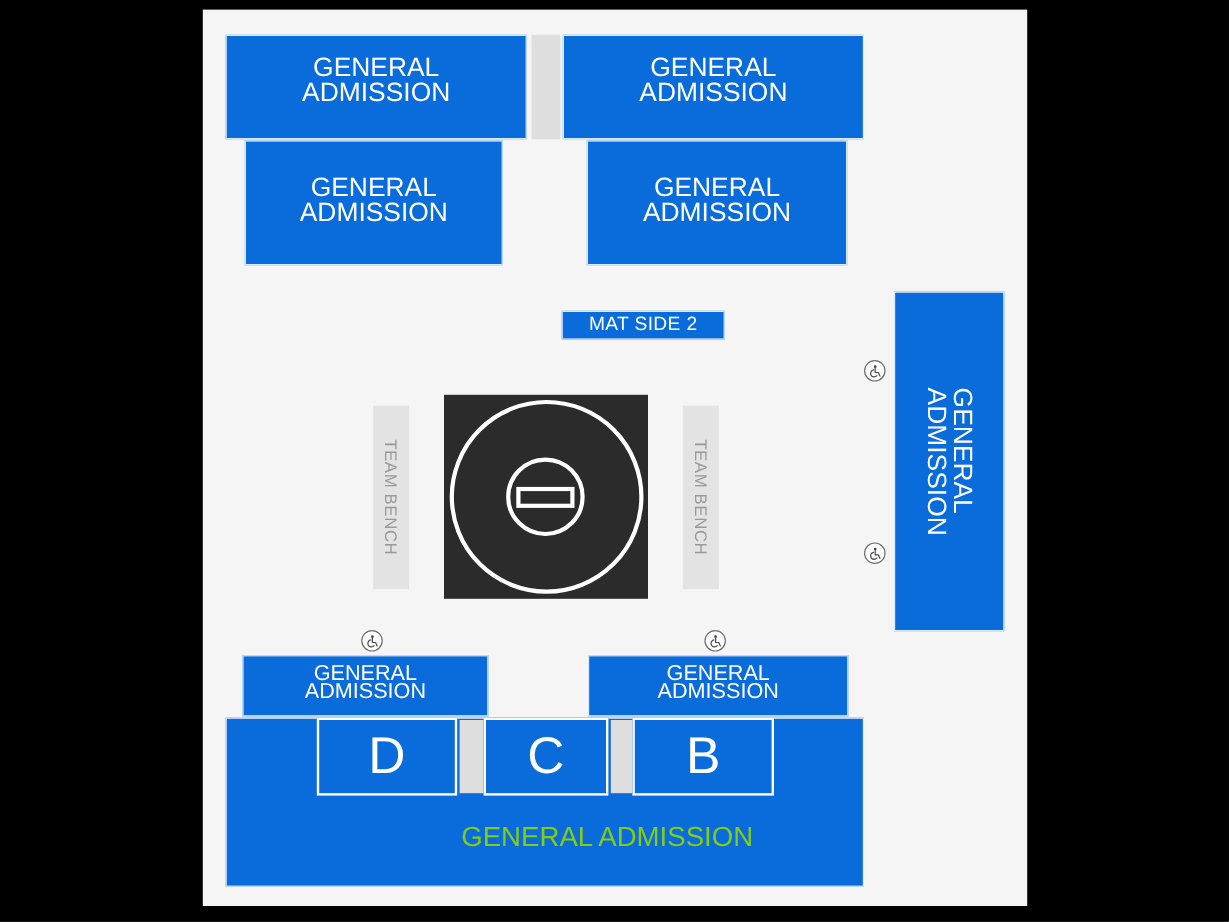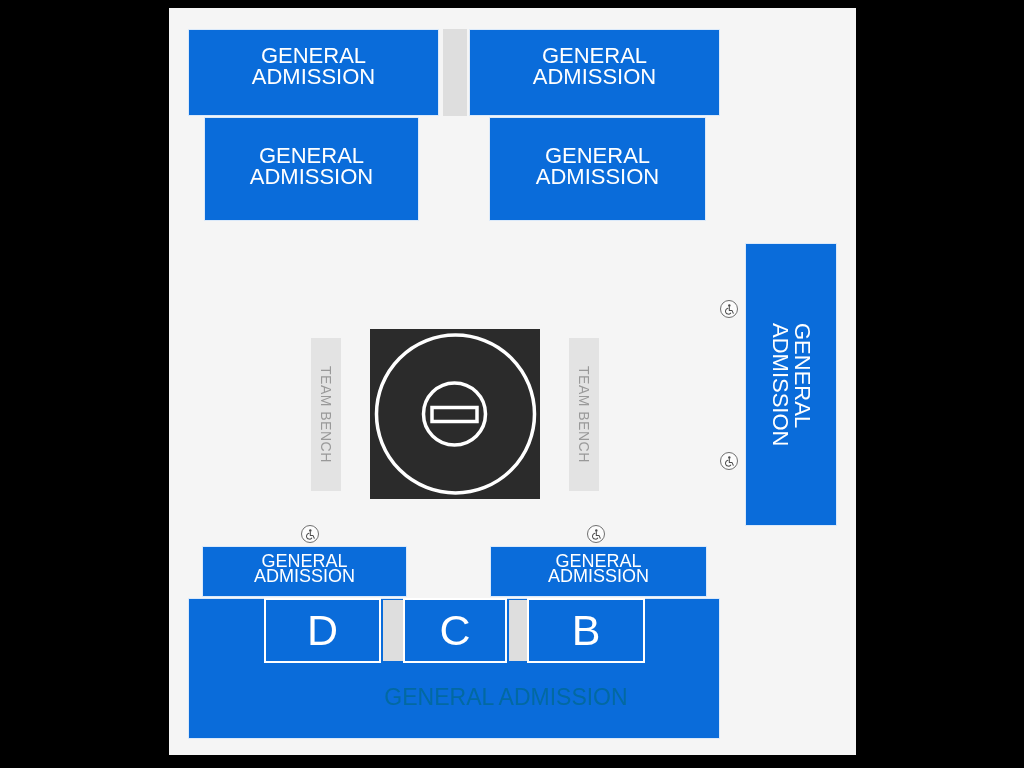--- a/index.html
+++ b/index.html
@@ -34,21 +34,21 @@
     writing-mode: vertical-rl; text-orientation: mixed;
     font-size: 14px; letter-spacing: 0.5px; white-space: nowrap;
   }
   .mat { position: absolute; left: 370px; top: 329px; width: 170px; height: 170px; background: #2b2b2b; }
   .ga-right { justify-content: center; }
   .ga-right .vwrap { writing-mode: vertical-rl; text-orientation: mixed; font-size: 22px; line-height: 22px; }
   .bigbox { position: absolute; left: 188px; top: 598px; width: 532px; height: 141px;
             background: #0a6cda; border: 1px solid rgba(255,255,255,0.85); }
   .biglabel {
     position: absolute; left: 188px; top: 684px; width: 636px; height: 26px;
-    color: #0369a1; font-size: 23px; line-height: 26px; text-align: center;
+    color: #84cc16; font-size: 23px; line-height: 26px; text-align: center;
   }
   .letter-sec {
     position: absolute; top: 598px; height: 65px; background: #0a6cda;
     border: 2px solid #ffffff; color: #fff; font-size: 43px;
     display: flex; align-items: center; justify-content: center;
   }
   .wc {
     position: absolute; width: 18px; height: 18px; border-radius: 50%;
     background: #fcfcfc; border: 1.5px solid #6f6f6f;
     display: flex; align-items: center; justify-content: center;
@@ -73,20 +73,23 @@
 
   <div class="sec ga2 ga-mid" style="left:204px; top:117px; width:215px; height:104px;">
     <span>GENERAL</span>
     <span>ADMISSION</span>
   </div>
   <div class="sec ga2 ga-mid" style="left:489px; top:117px; width:217px; height:104px;">
     <span>GENERAL</span>
     <span>ADMISSION</span>
   </div>
 
+  <div class="sec matside" style="left:468px; top:259px; width:136px; height:24px;">
+    <span>MAT SIDE 2</span>
+  </div>
 
   <div class="bench" style="left:311px; top:338px; width:30px; height:153px;">
     <span class="vtxt">TEAM BENCH</span>
   </div>
   <div class="bench" style="left:569px; top:338px; width:30px; height:153px;">
     <span class="vtxt">TEAM BENCH</span>
   </div>
 
   <div class="mat">
     <svg width="170" height="170" viewBox="0 0 170 170">

